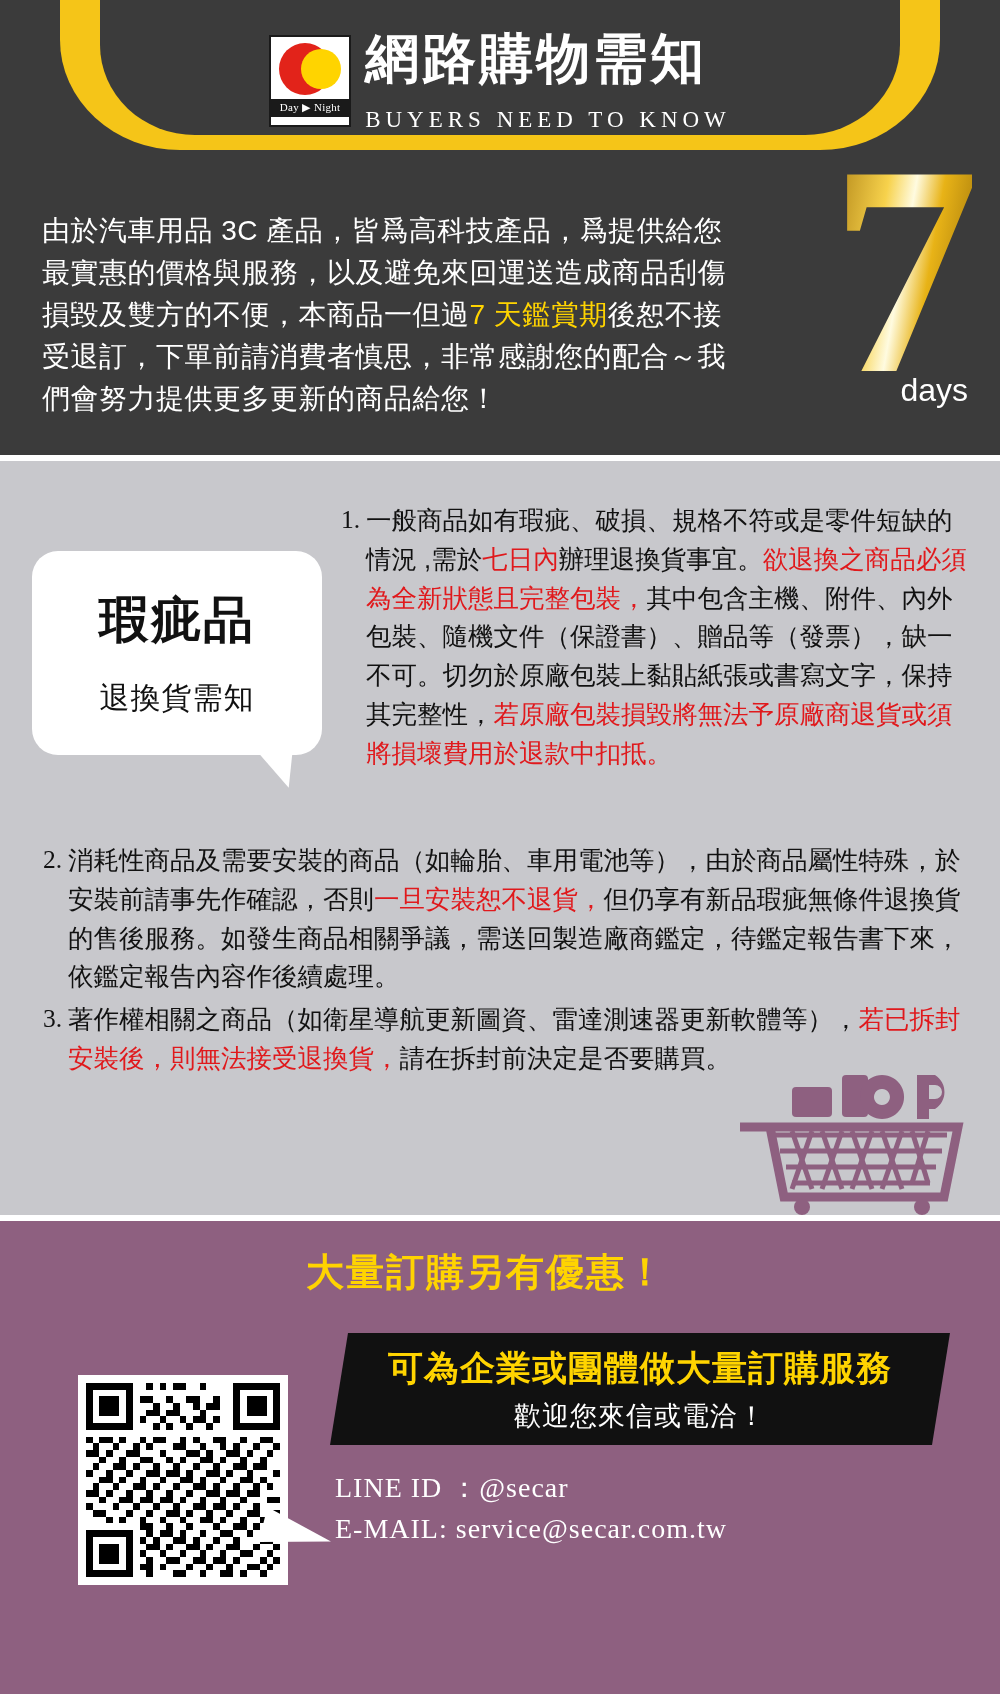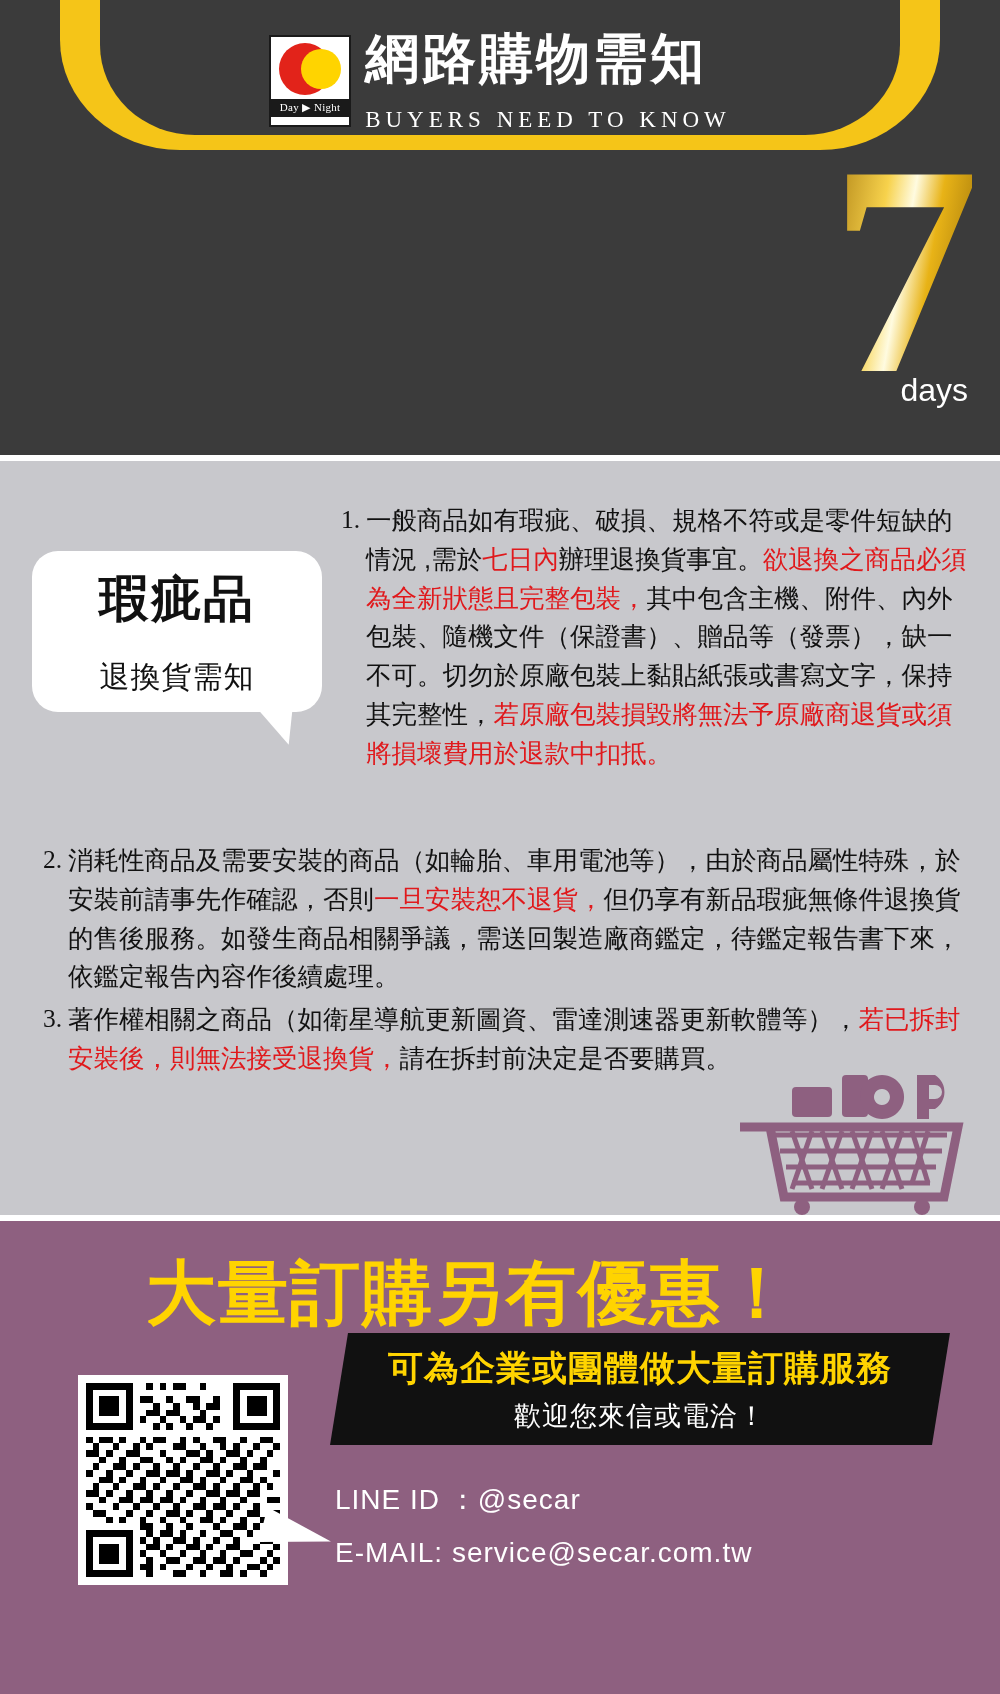--- a/index.html
+++ b/index.html
@@ -162,21 +162,21 @@
     box-sizing: border-box;
     padding: 18px 0 0 0;
     overflow: hidden;
     border-top: 6px solid #ffffff;
   }
   .bubble {
     position: absolute;
     left: 32px;
     top: 90px;
     width: 290px;
-    height: 161px;
+    height: 204px;
     background: #ffffff;
     border-radius: 26px;
     display: flex;
     flex-direction: column;
     align-items: center;
     justify-content: center;
   }
   .bubble:after {
     content: "";
     position: absolute;
@@ -250,25 +250,25 @@
     background: #8e6080;
     overflow: hidden;
   }
   .footer-top-line {
     position: absolute;
     top: 0; left: 0; width: 1000px; height: 6px; background: #ffffff;
   }
   .footer-title {
     position: absolute;
     top: 32px;
-    left: 0;
+    left: 16px;
     width: 940px;
     text-align: center;
     color: #ffd400;
-    font-size: 70px;
+    font-size: 38px;
     font-weight: bold;
     letter-spacing: 2px;
   }
   .black-banner {
     position: absolute;
     top: 118px;
     left: 330px;
     width: 620px;
     height: 112px;
     background: #111111;
@@ -295,24 +295,24 @@
     left: 335px;
     top: 248px;
     color: #ffffff;
   }
   .contact .line1 {
     font-size: 31px;
     font-weight: bold;
     letter-spacing: 1px;
   }
   .contact .line2, .contact .line3 {
-    font-family: Liberation Sans, sans-serif;
+    font-family: Liberation Serif, serif;
     font-size: 28px;
     letter-spacing: 1px;
-    margin-top: 18px;
+    margin-top: 6px;
   }
   .qr-box {
     position: absolute;
     left: 78px;
     top: 160px;
     width: 210px;
     height: 210px;
     background: #ffffff;
     padding: 8px;
     box-sizing: border-box;
@@ -348,20 +348,23 @@
           <div class="logo-yellow"></div>
         </div>
         <div class="logo-text">Day ▶ Night</div>
       </div>
       <div class="title-block">
         <div class="title-cn">網路購物需知</div>
         <div class="title-en">BUYERS  NEED  TO  KNOW</div>
       </div>
     </div>
 
+    <div class="header-paragraph">
+      <span>由於汽車用品 3C 產品，皆爲高科技產品，爲提供給您最實惠的價格與服務，以及避免來回運送造成商品刮傷損毀及雙方的不便，本商品一但過</span><span class="hl-yellow">7 天鑑賞期</span><span>後恕不接受退訂，下單前請消費者慎思，非常感謝您的配合～我們會努力提供更多更新的商品給您！</span>
+    </div>
   </div>
 
   <div class="middle">
     <div class="bubble">
       <div class="bubble-title">瑕疵品</div>
       <div class="bubble-sub">退換貨需知</div>
     </div>
 
     <div class="ol-1" id="item-1-host">
         <div class="list-item">

